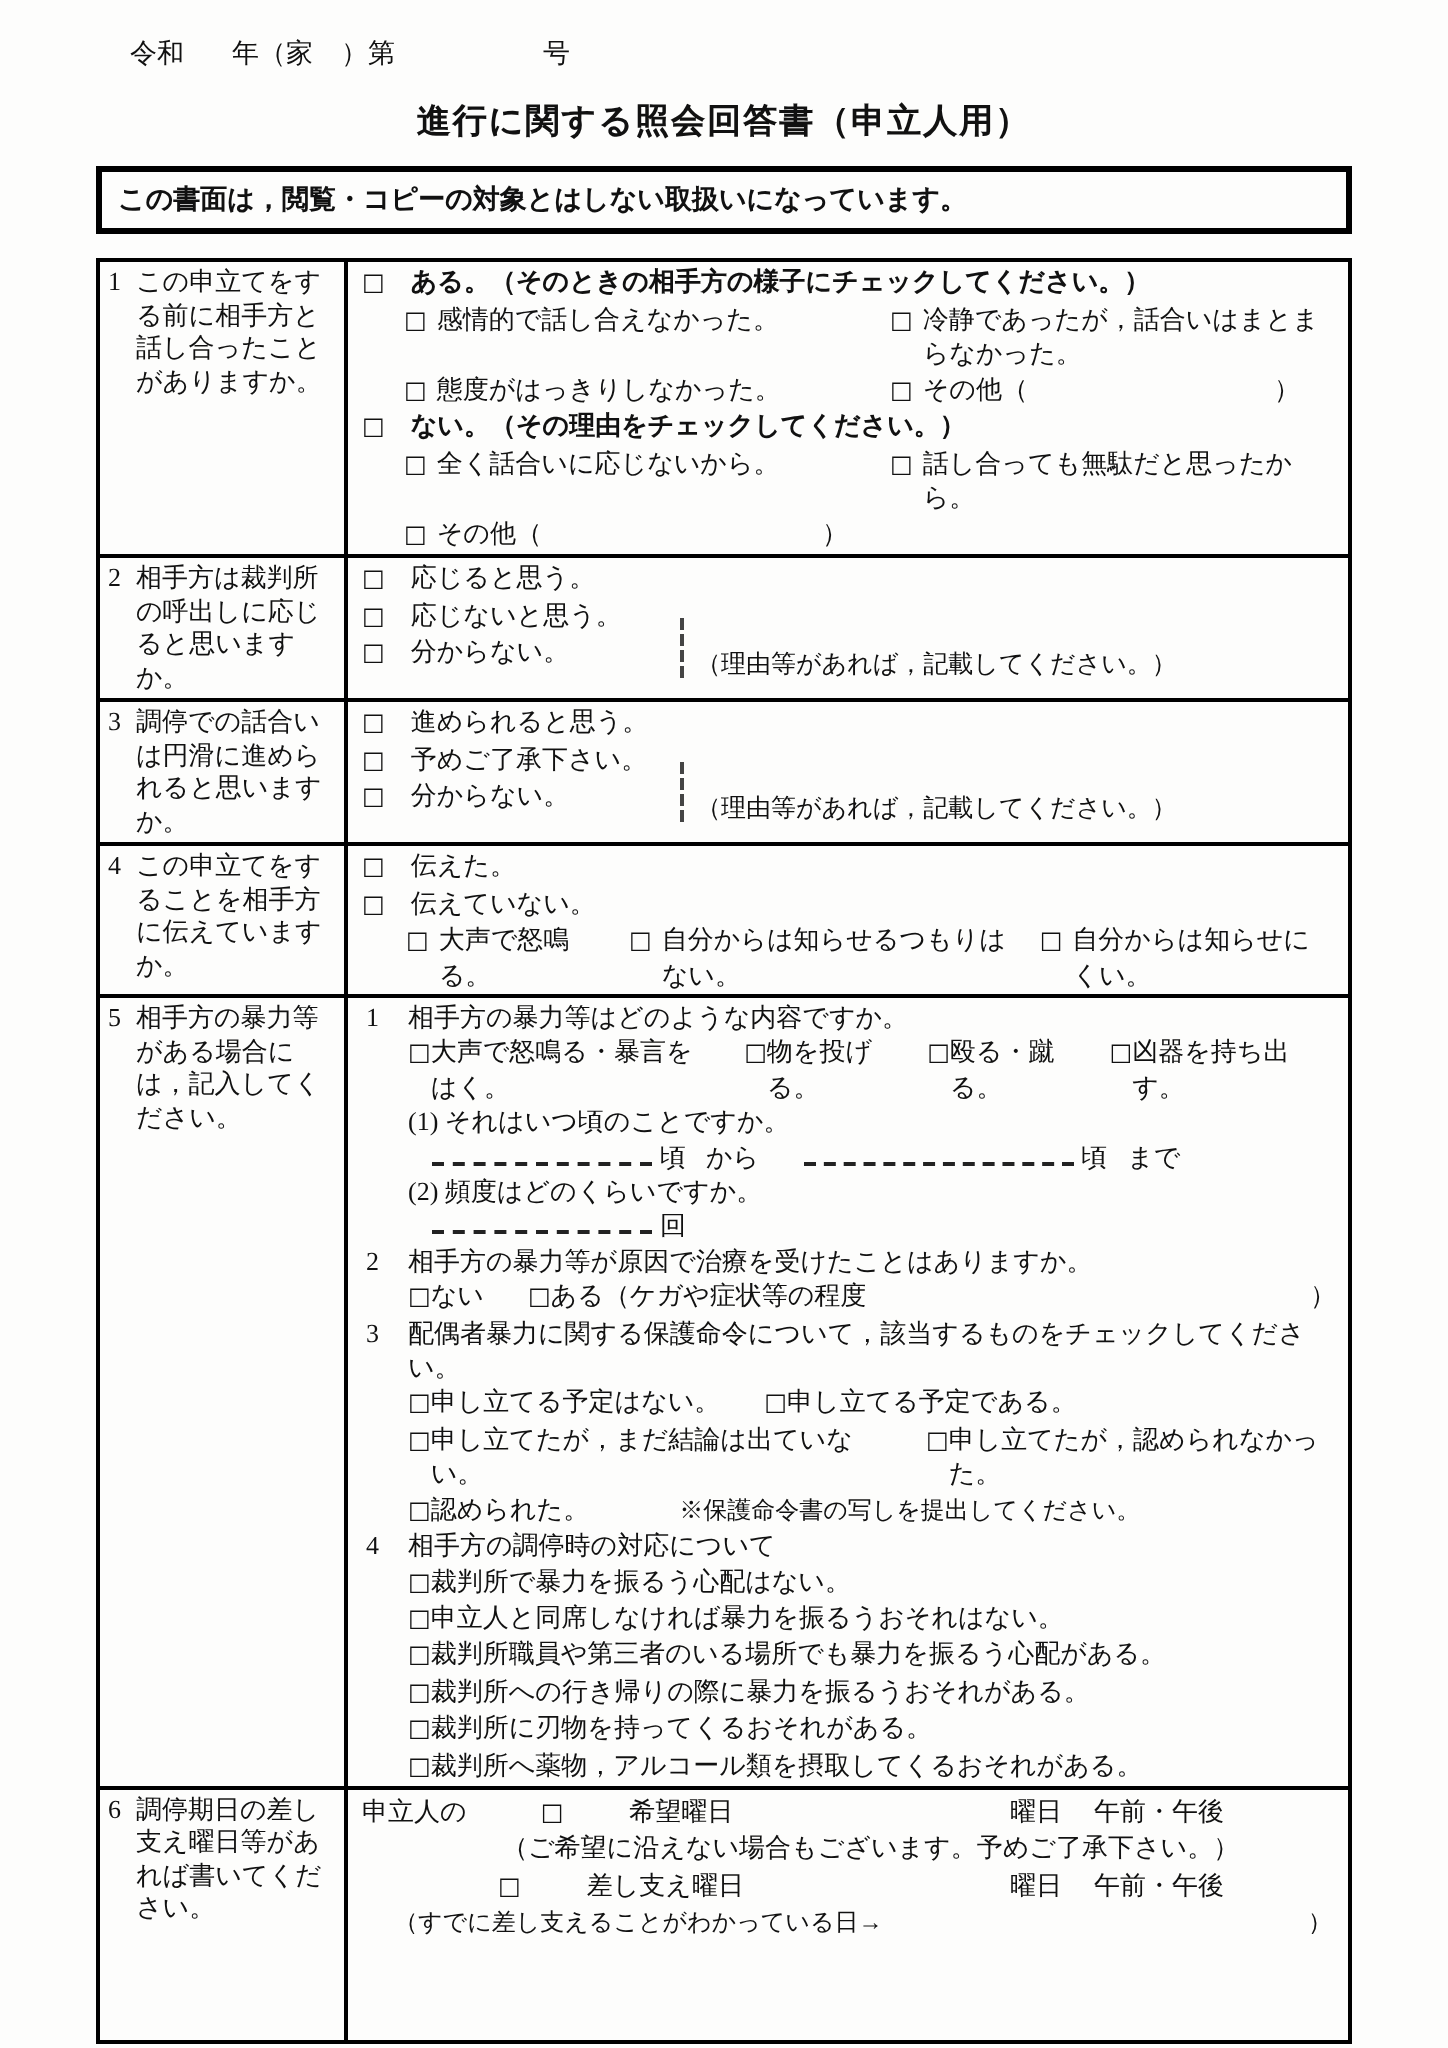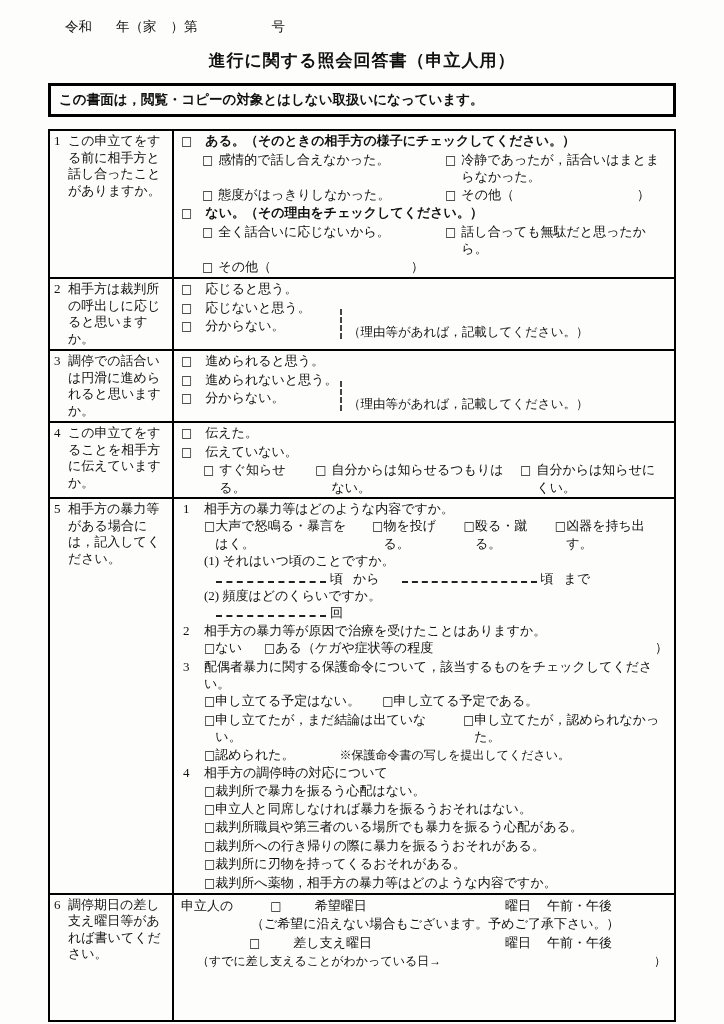--- a/index.html
+++ b/index.html
@@ -190,21 +190,21 @@
       </td>
       <td class="p0">
         <div class="split h54">
           <div class="opts">
             <div class="ln">
                   <span class="cb sp13">□</span>
                   <span>進められると思う。</span>
                 </div>
             <div class="ln">
                   <span class="cb sp13">□</span>
-                  <span>進められないと思う。</span>
+                  <span>予めご了承下さい。</span>
                 </div>
             <div class="ln">
                   <span class="cb sp13">□</span>
                   <span>分からない。</span>
                 </div>
           </div>
           <div class="note-area">
             <span>（理由等があれば，記載してください。）</span>
           </div>
         </div>
@@ -223,21 +223,21 @@
               <span class="cb sp13">□</span>
               <span>伝えた。</span>
             </div>
         <div class="ln">
               <span class="cb sp13">□</span>
               <span>伝えていない。</span>
             </div>
         <div class="ln r4sub">
           <span class="ln">
                 <span class="cb sp5">□</span>
-                <span>すぐ知らせる。</span>
+                <span>大声で怒鳴る。</span>
               </span>
           <span class="ln m1">
                 <span class="cb sp5">□</span>
                 <span>自分からは知らせるつもりはない。</span>
               </span>
           <span class="ln m2">
                 <span class="cb sp5">□</span>
                 <span>自分からは知らせにくい。</span>
               </span>
         </div>
@@ -364,21 +364,21 @@
             <div class="ln">
                   <span class="cb">□</span>
                   <span>裁判所への行き帰りの際に暴力を振るうおそれがある。</span>
                 </div>
             <div class="ln">
                   <span class="cb">□</span>
                   <span>裁判所に刃物を持ってくるおそれがある。</span>
                 </div>
             <div class="ln">
                   <span class="cb">□</span>
-                  <span>裁判所へ薬物，相手方の暴力等はどのような内容ですか。</span>
+                  <span>裁判所へ薬物，アルコール類を摂取してくるおそれがある。</span>
                 </div>
           </div>
         </div>
       </td>
     </tr>
 
     <tr style="height:127px;">
       <td class="qcell">
         <div class="qrow">
           <span class="qnum">6</span>

